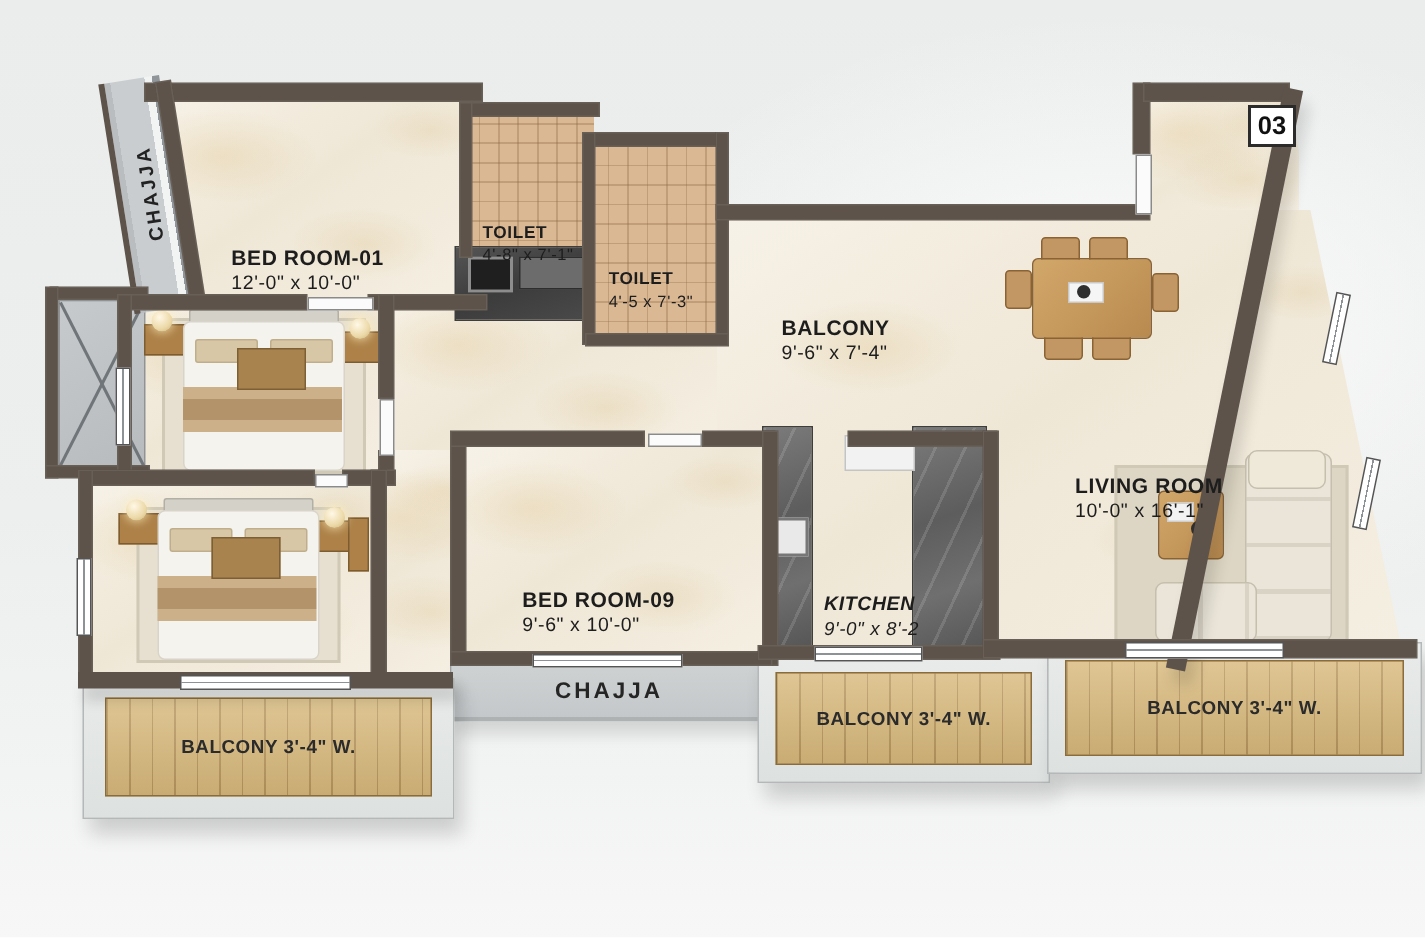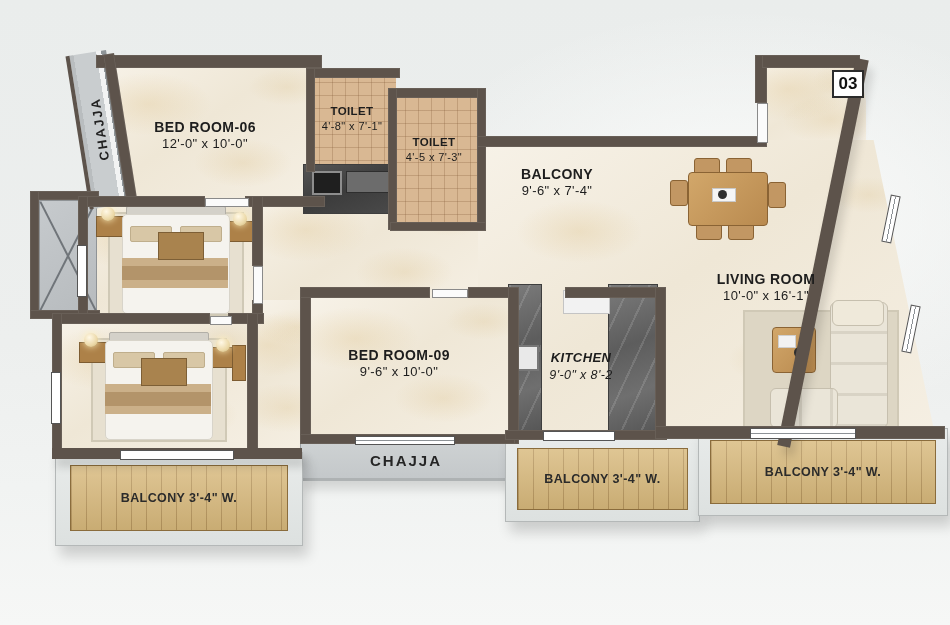--- a/index.html
+++ b/index.html
@@ -52,22 +52,22 @@
     border-radius:50%;box-shadow:0 0 7px rgba(255,240,190,.95);z-index:13;}
   .chair{background:#c29763;border:1px solid #8a6334;border-radius:3px;z-index:9;}
   .table{background:linear-gradient(135deg,#d2a76a,#b98a4f);border:1px solid #8a6334;border-radius:4px;z-index:10;}
   .sofa{background:
       repeating-linear-gradient(180deg, rgba(255,255,255,.16) 0 28px, rgba(0,0,0,.06) 28px 31px),
       #e6e0d1;border:1px solid #c6bfae;border-radius:6px;z-index:10;}
   .sofaH{background:
       repeating-linear-gradient(90deg, rgba(255,255,255,.16) 0 28px, rgba(0,0,0,.06) 28px 31px),
       #e6e0d1;border:1px solid #c6bfae;border-radius:6px;z-index:10;}
   
-  .room-label{position:absolute;transform:translate(-50%,-50%);text-align:center;
-    color:#1d1d1d;line-height:1.3;white-space:nowrap;z-index:40;letter-spacing:.4px;}
+  .room-label{position:absolute;transform:translate(-50%,-50%);
+    color:#1d1d1d;line-height:1.3;white-space:nowrap;z-index:40;letter-spacing:.4px;margin-top:44px;}
   .rn{font-size:14px;font-weight:600;}
   .rd{font-size:13px;font-weight:500;}
   .room-label.small .rn{font-size:11.5px;}
   .room-label.small .rd{font-size:11px;}
   .flexc{display:flex;align-items:center;justify-content:center;}
   .balc-label{font-size:12.5px;font-weight:600;color:#2b2b2b;letter-spacing:.4px;z-index:40;}
   .chajja-b-label{font-size:15px;font-weight:600;color:#252525;letter-spacing:2px;z-index:40;}
   .chajja-strip{background:linear-gradient(90deg,#b9bdbf 0 4px,#c9cdcf 4px calc(100% - 10px),#f2f3f3 calc(100% - 10px) calc(100% - 5px),#8f9598 calc(100% - 5px));
     border-left:4px solid #5d534b;z-index:6;}
   .chajja-v-label{writing-mode:vertical-rl;transform:rotate(180deg);font-size:13px;
@@ -220,21 +220,21 @@
 
   <div class="abs rug" style="left:743px;top:310px;width:152px;height:115px;background:#ddd6c4;"></div>
   <div class="abs sofa" style="left:830px;top:302px;width:56px;height:124px;"></div>
   <div class="abs sofaH" style="left:770px;top:388px;width:66px;height:38px;"></div>
   <div class="abs sofa" style="left:832px;top:300px;width:50px;height:24px;background:#efe9da;"></div>
   <div class="abs table" style="left:772px;top:327px;width:42px;height:44px;"></div>
   <div class="abs book" style="left:778px;top:335px;width:16px;height:11px;"></div>
   <div class="abs bowl" style="left:794px;top:347px;width:11px;height:11px;"></div>
 
   <div class="room-label" style="left:205px;top:136px;">
-    <div class="rn">BED ROOM-06</div>
+    <div class="rn">BED ROOM-01</div>
     <div class="rd">12'-0" x 10'-0"</div>
   </div>
   <div class="room-label small" style="left:352px;top:119px;">
     <div class="rn">TOILET</div>
     <div class="rd">4'-8" x 7'-1"</div>
   </div>
   <div class="room-label small" style="left:434px;top:150px;">
     <div class="rn">TOILET</div>
     <div class="rd">4'-5 x 7'-3"</div>
   </div>

